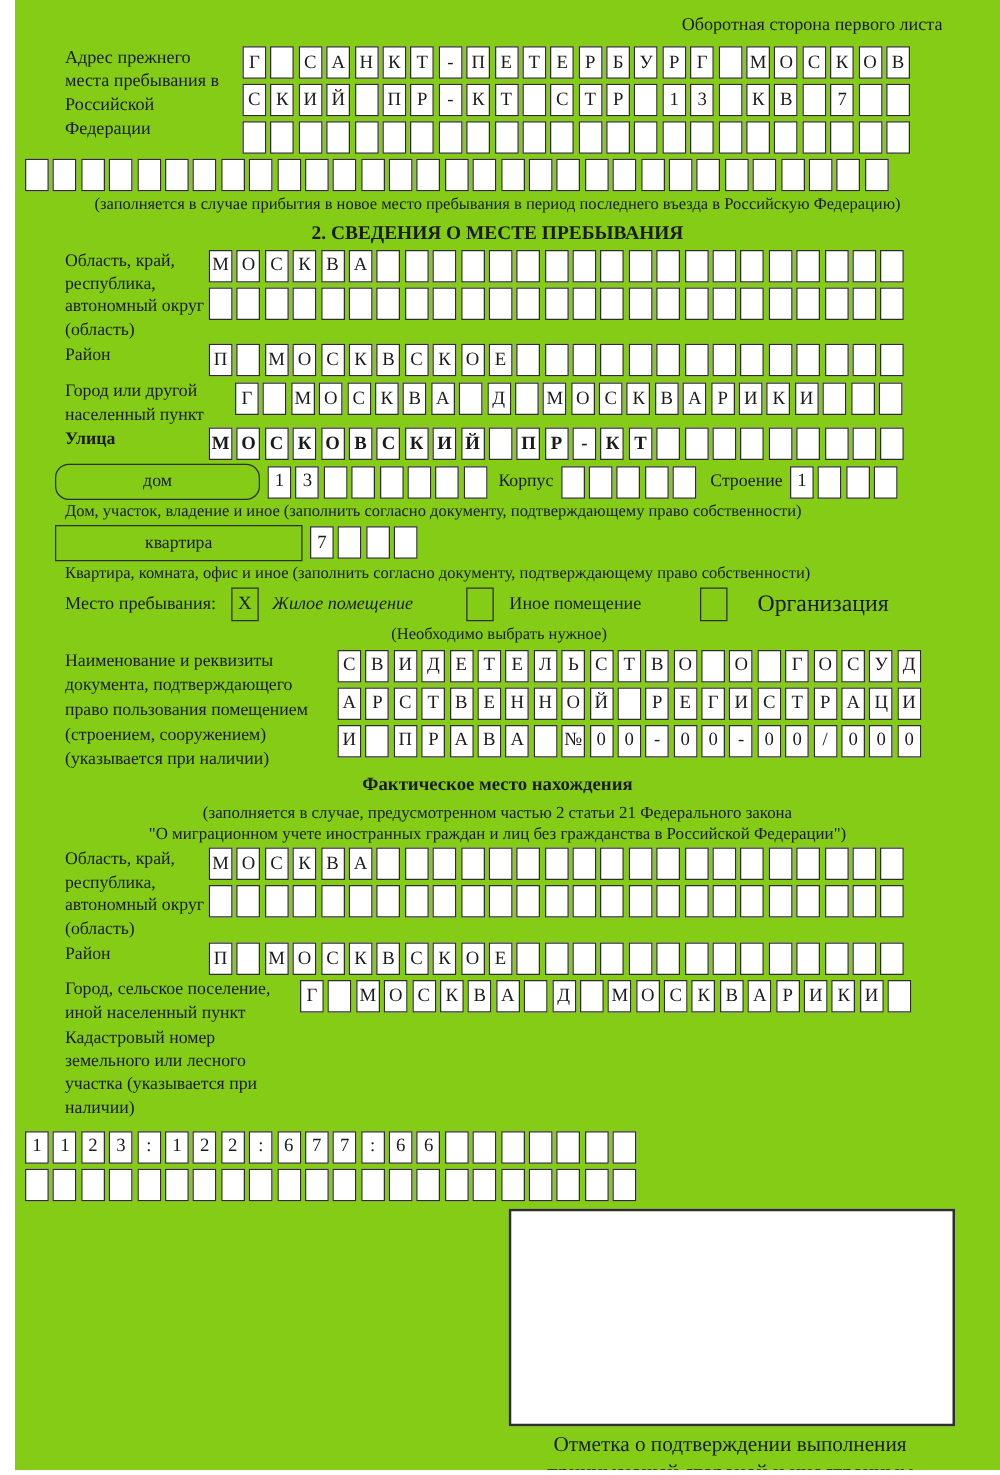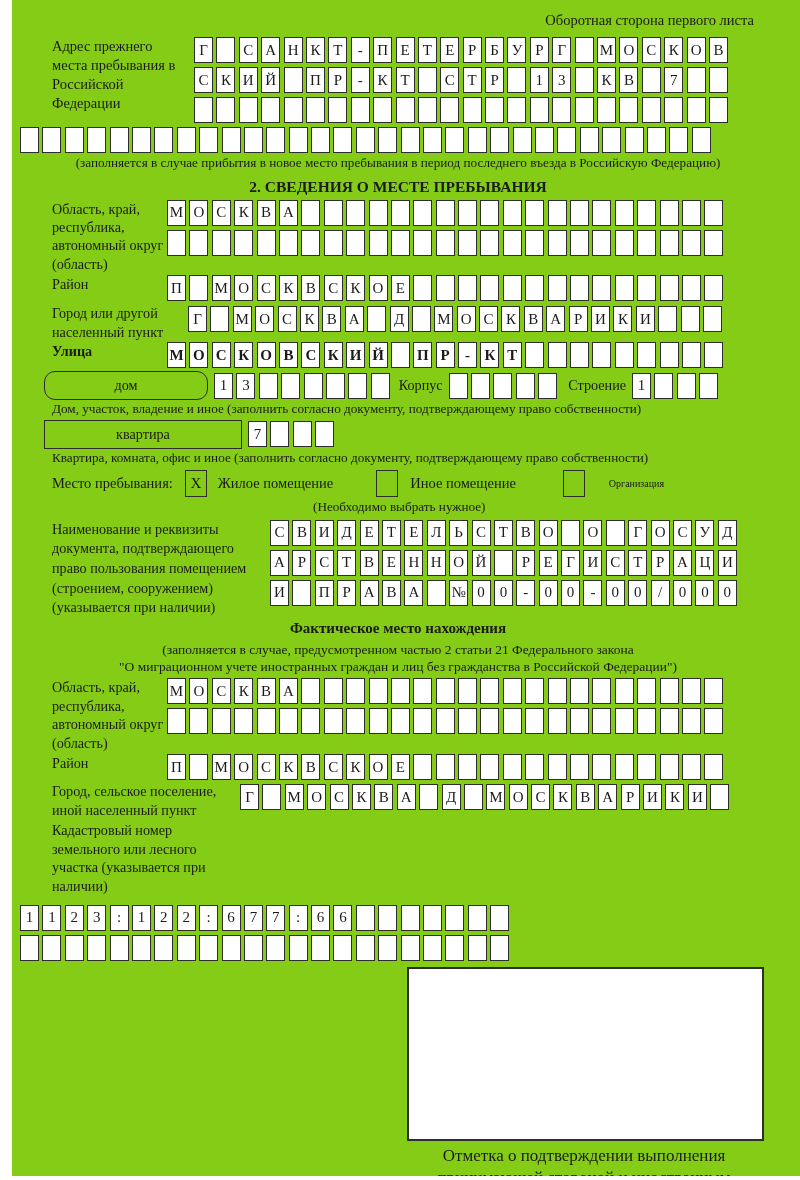--- a/index.html
+++ b/index.html
@@ -357,25 +357,25 @@
         <span class="cell"></span>
         <span class="cell"></span>
         <span class="cell"></span>
       </div>
   </div>
   <div class="note ml" style="margin-top:1px;">Квартира, комната, офис и иное (заполнить согласно документу, подтверждающему право собственности)</div>
 
   <div class="mesto-row ml" style="margin-top:4px;">
     <span class="inline-lab" style="font-size:14.5px;">Место пребывания:</span>
     <span class="checkbox" style="margin-left:12px;">X</span>
-    <span class="inline-lab" style="margin-left:11px;font-size:14.5px;">Жилое помещение</span>
+    <span class="inline-lab" style="margin-left:11px;font-size:14.5px;font-style:italic;">Жилое помещение</span>
     <span class="checkbox" style="margin-left:43px;"></span>
     <span class="inline-lab" style="margin-left:12px;font-size:14.5px;">Иное помещение</span>
     <span class="checkbox" style="margin-left:47px;"></span>
-    <span class="inline-lab" style="margin-left:24px;font-size:10px;">Организация</span>
+    <span class="inline-lab" style="margin-left:24px;font-size:19px;">Организация</span>
   </div>
   <div class="note" style="margin-left:293px;margin-top:2px;">(Необходимо выбрать нужное)</div>
 
   <div class="frow" style="margin-top:4px;">
     <div class="flabel ml lab-205" style="line-height:1.38;">Наименование и реквизиты документа, подтверждающего право пользования помещением (строением, сооружением) (указывается при наличии)</div>
     <div class="cellcol">
       <div class="cellrow">
           <span class="cell">С</span>
           <span class="cell">В</span>
           <span class="cell">И</span>

